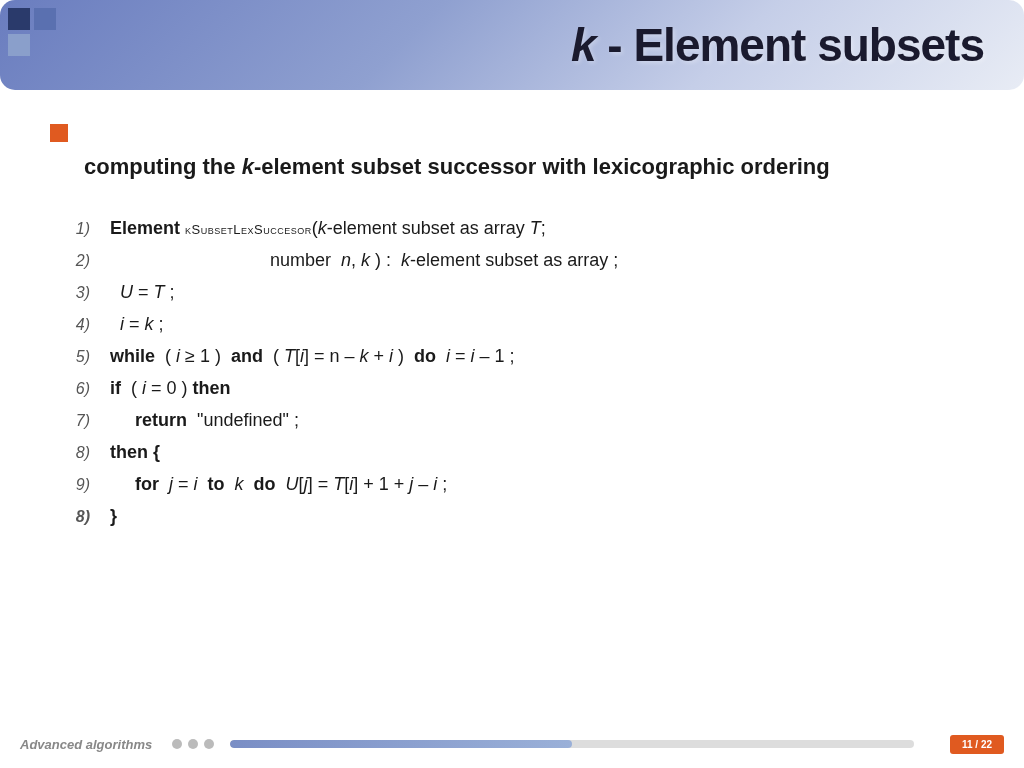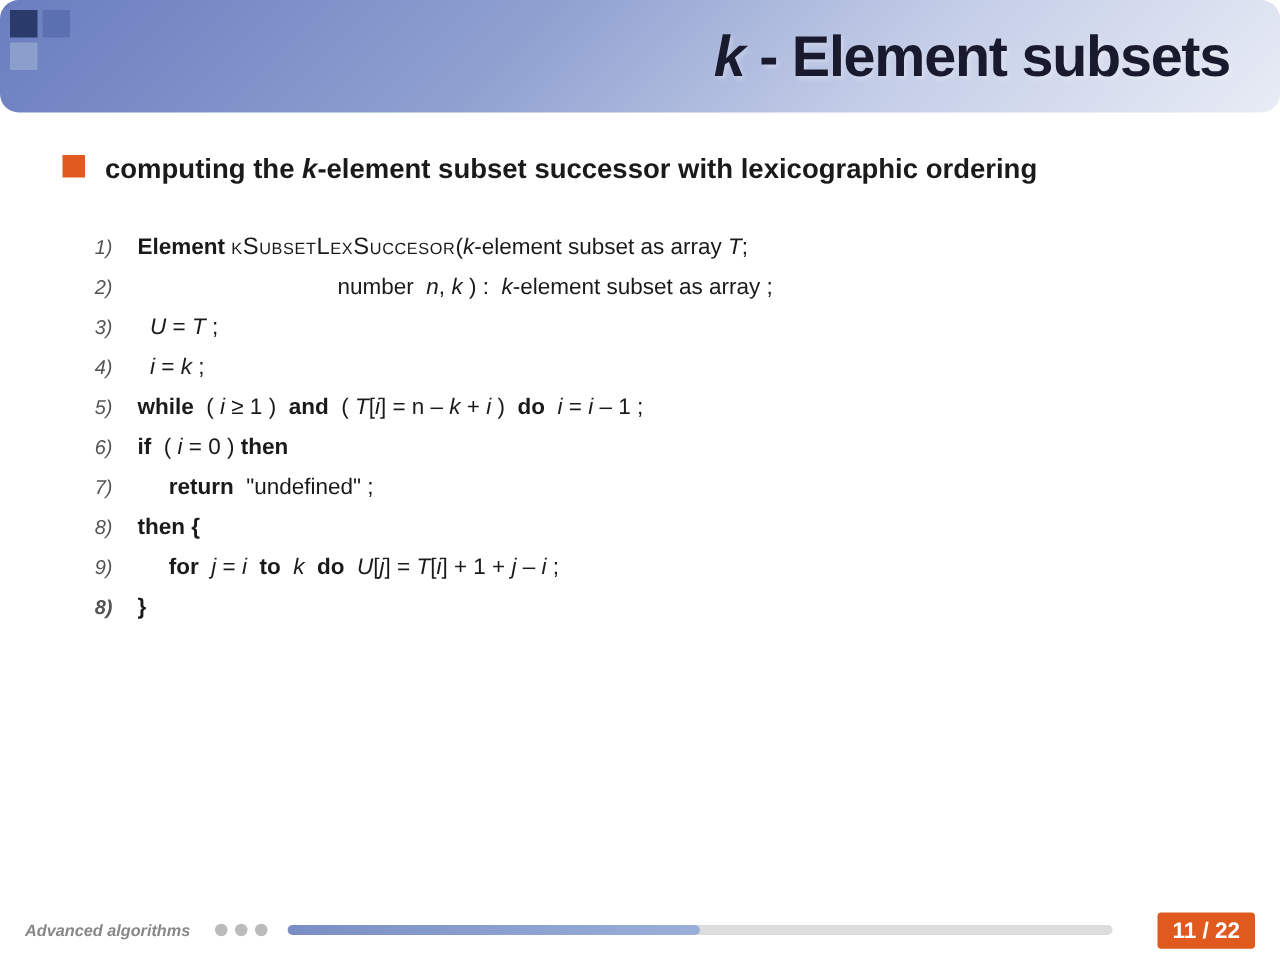--- a/index.html
+++ b/index.html
@@ -91,20 +91,21 @@
       min-width: 18px;
       margin-top: 4px;
       margin-right: 16px;
     }
 
     .bullet-text {
       font-size: 22px;
       font-weight: 700;
       color: #1a1a1a;
       line-height: 1.4;
+      margin-top: 32px;
     }
 
     .bullet-text em {
       font-style: italic;
       font-weight: 900;
     }
 
     
     .code-block {
       margin-top: 10px;
@@ -133,21 +134,21 @@
     .line-content {
       flex: 1;
     }
 
     .kw {
       font-weight: 900;
     }
 
     .fn-name {
       font-variant: small-caps;
-      font-size: 19px;
+      font-size: 13px;
       letter-spacing: 0.5px;
     }
 
     .it {
       font-style: italic;
     }
 
     
     .footer {
       position: absolute;
@@ -192,21 +193,21 @@
 
     .footer-progress-bar {
       height: 100%;
       background: linear-gradient(to right, #7a8ec5, #9ab0d8);
       border-radius: 4px;
     }
 
     .footer-page {
       background: #e05a20;
       color: white;
-      font-size: 18px;
+      font-size: 10px;
       font-weight: bold;
       padding: 4px 12px;
       border-radius: 3px;
     }
 
     .footer-middle {
       display: flex;
       align-items: center;
       flex: 1;
       margin: 0 20px;

